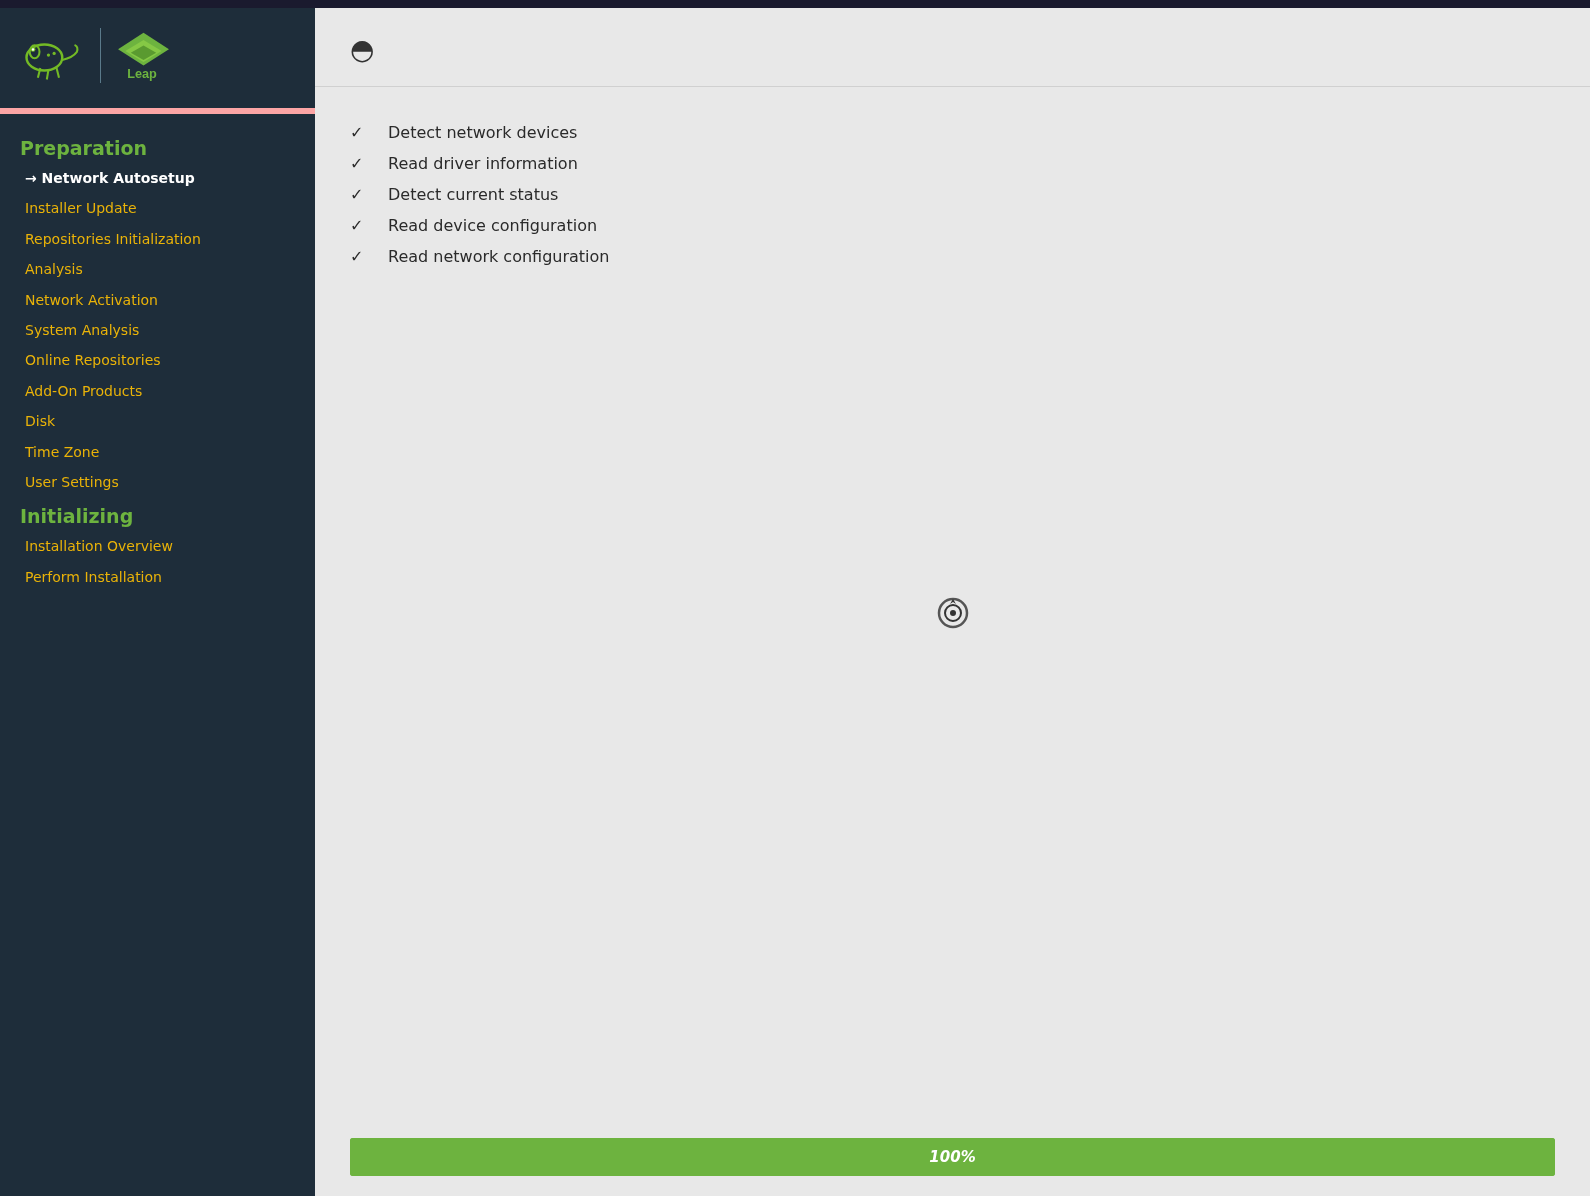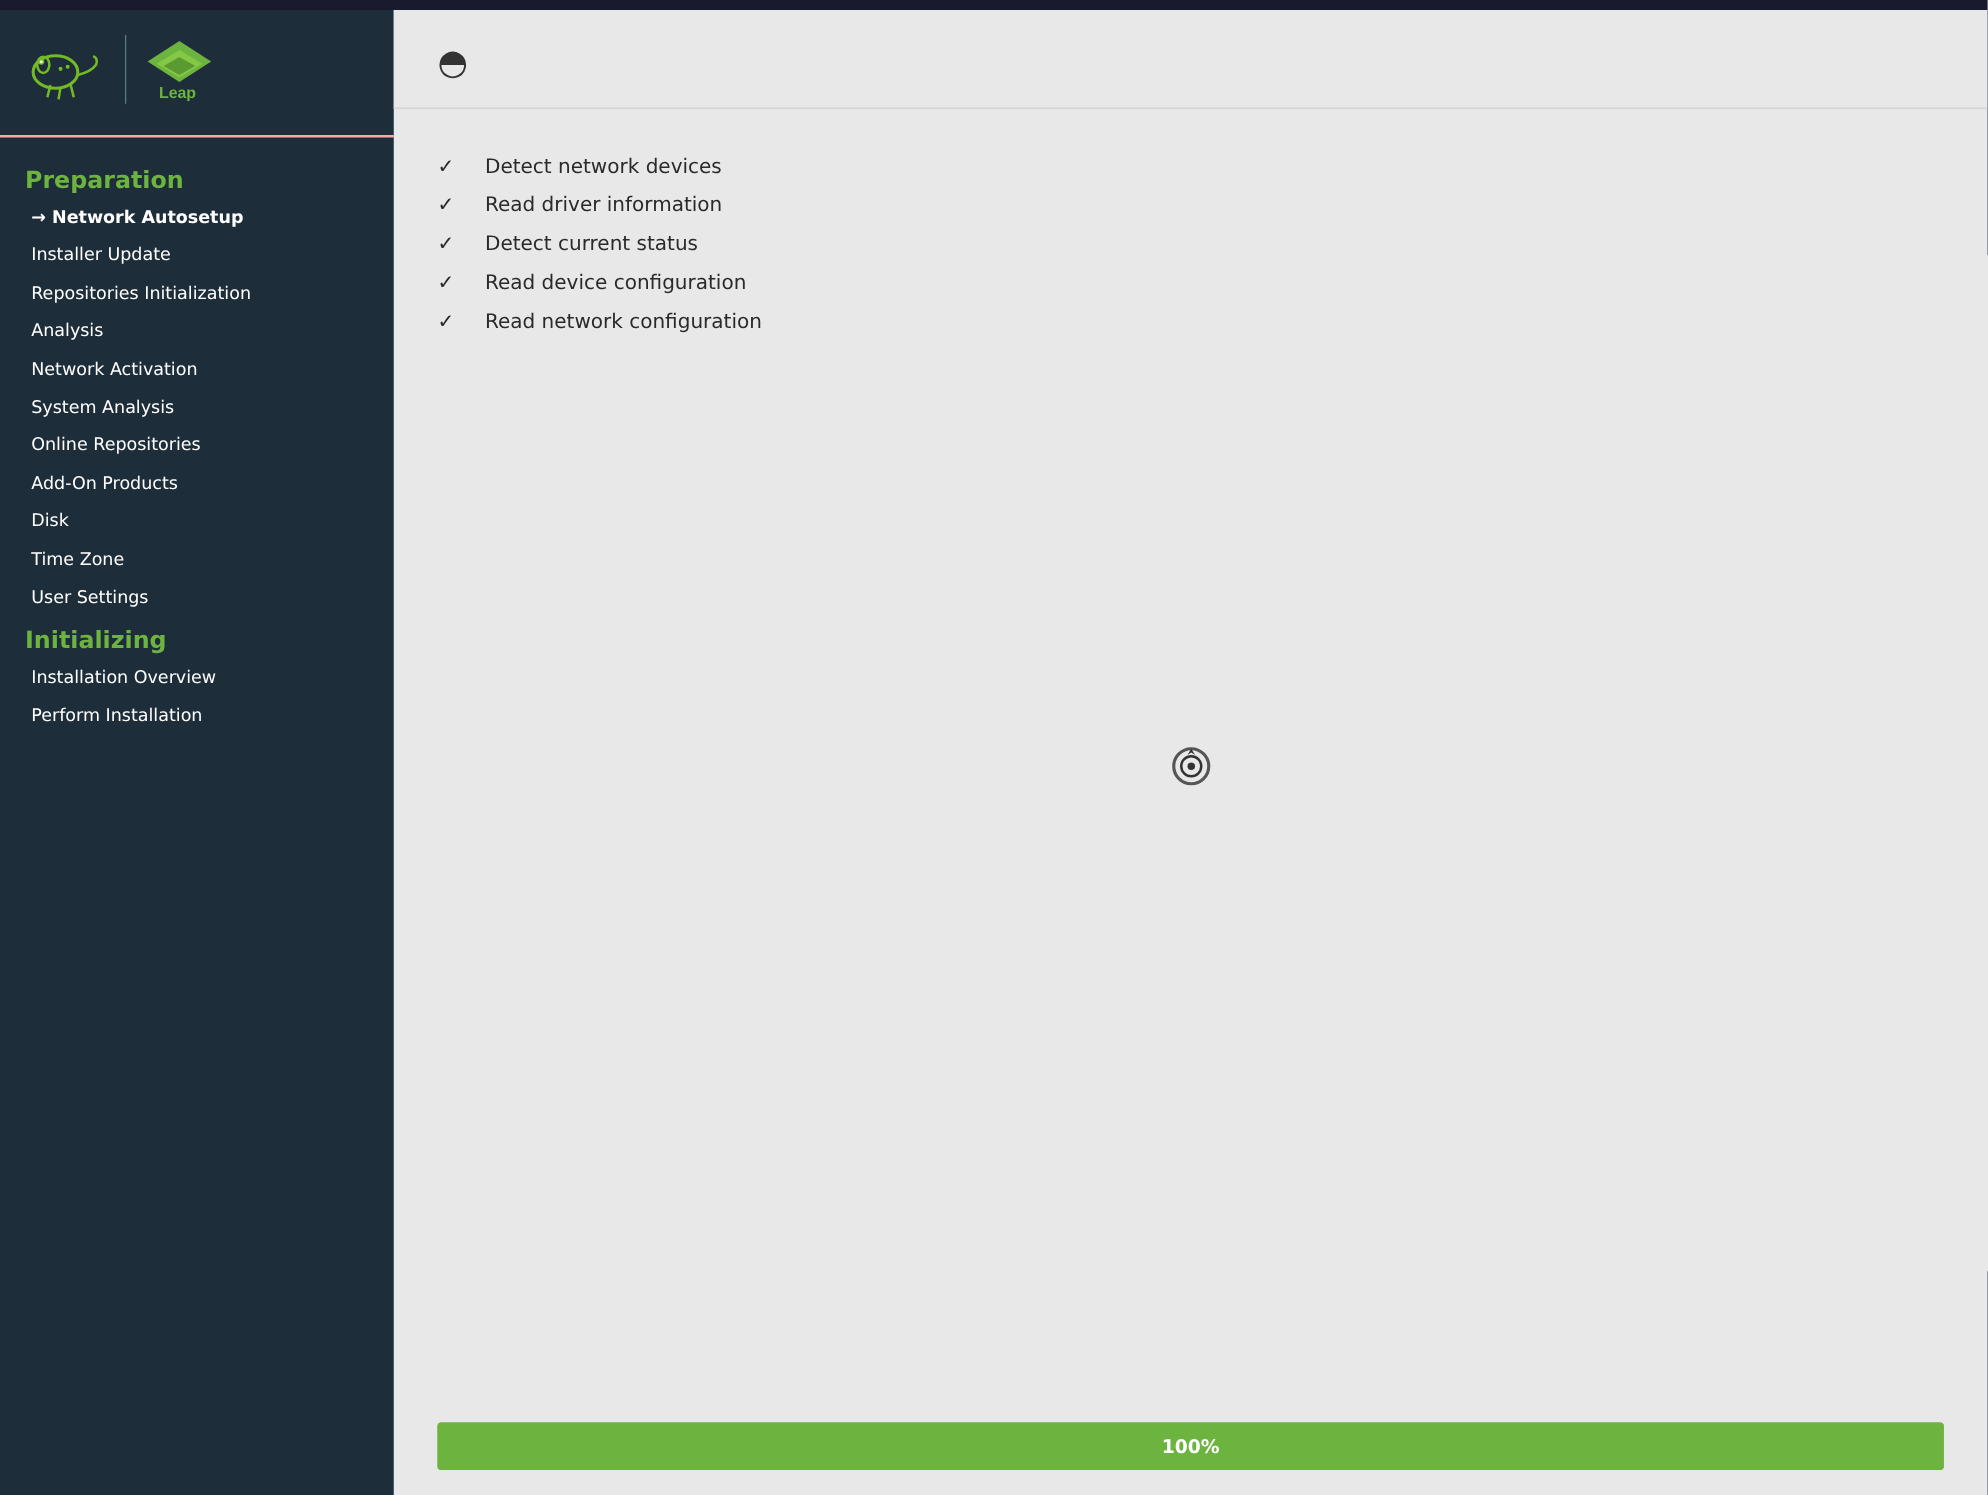--- a/index.html
+++ b/index.html
@@ -34,21 +34,21 @@
       display: flex;
       flex-direction: column;
       padding: 0;
       flex-shrink: 0;
     }
 
     .sidebar-header {
       display: flex;
       align-items: center;
       padding: 20px 20px 25px 20px;
-      border-bottom: 2px solid #fca5a5;
+      border-bottom: 6px solid #fca5a5;
       gap: 15px;
     }
 
     .opensuse-logo {
       display: flex;
       align-items: center;
       gap: 8px;
     }
 
     .chameleon-svg {
@@ -83,21 +83,21 @@
       font-size: 19px;
       font-weight: bold;
       color: #6db33f;
       padding: 8px 20px 4px 20px;
       text-transform: none;
     }
 
     .sidebar-item {
       padding: 4px 20px 4px 25px;
       font-size: 14px;
-      color: #ffffff;
+      color: #eab308;
       cursor: pointer;
       line-height: 1.6;
     }
 
     .sidebar-item.current-arrow {
       color: #ffffff;
       font-weight: bold;
     }
 
     
@@ -167,20 +167,21 @@
     }
 
     .spinner-svg {
       width: 36px;
       height: 36px;
     }
 
     
     .progress-section {
       padding: 0 35px 20px 35px;
+      font-style: italic;
     }
 
     .progress-bar-container {
       height: 38px;
       background: #6db33f;
       border-radius: 3px;
       display: flex;
       align-items: center;
       justify-content: center;
       position: relative;

